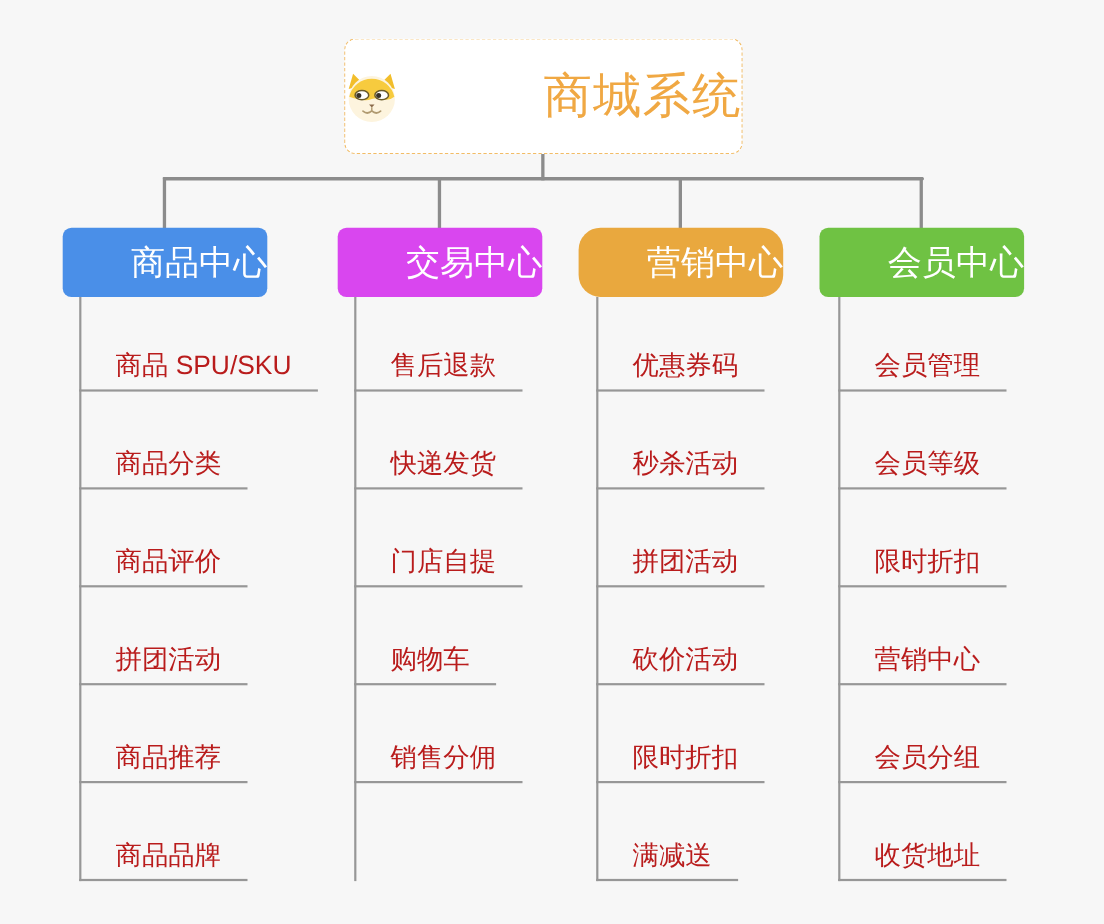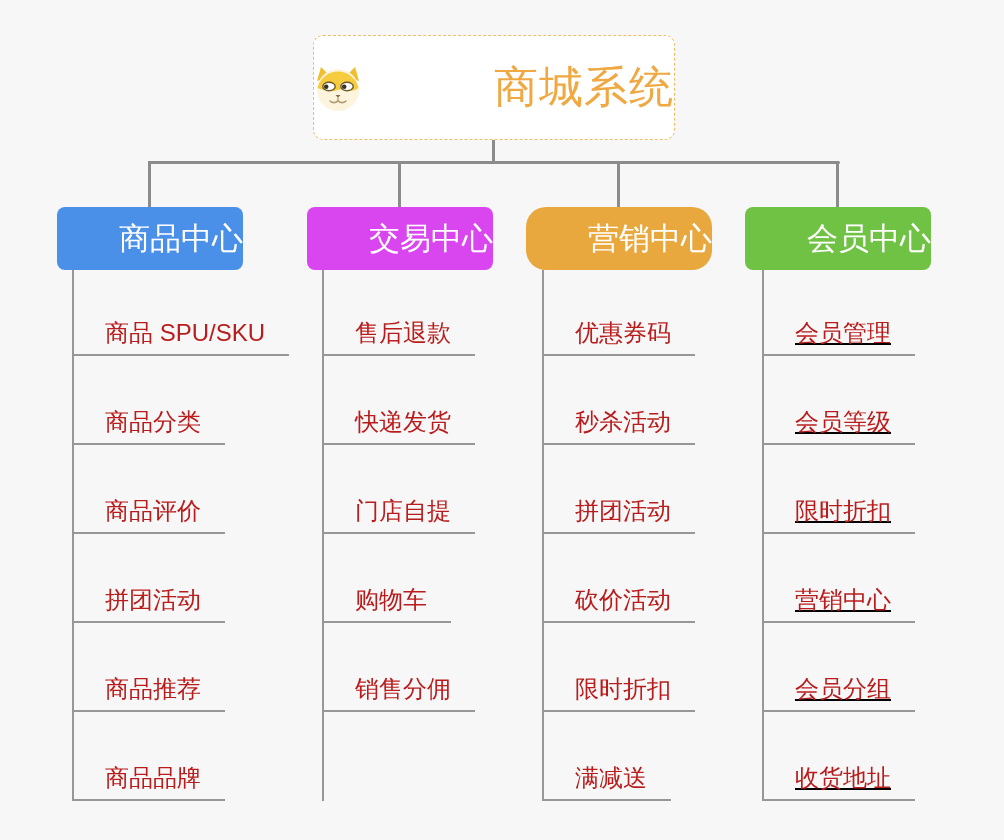--- a/index.html
+++ b/index.html
@@ -40,21 +40,21 @@
   .branch-0{ left:57px; } .branch-1{ left:307px; }
   .branch-2{ left:526px;border-radius:20px; } .branch-3{ left:745px; }
 
   
   .trunk { position:absolute; top:270px; width:2px; height:531px; background:#979797; }
   .trunk-0{ left:72px; } .trunk-1{ left:322px; }
   .trunk-2{ left:542px; } .trunk-3{ left:762px; }
 
   .col { position:absolute; top:270px; }
   .col-0{ left:72px; } .col-1{ left:322px; }
-  .col-2{ left:542px; } .col-3{ left:762px;text-decoration:underline; }
+  .col-2{ left:542px; } .col-3{ left:762px; }
 
   .leaf {
     width:fit-content;
     margin-top:51px;
     padding:0 24px 6px 33px;
     border-bottom:2px solid #979797;
     font-size:24px; line-height:30px;
     color:#b91c1c; white-space:nowrap;
   }
   .col .leaf:first-child { margin-top:48px; }

